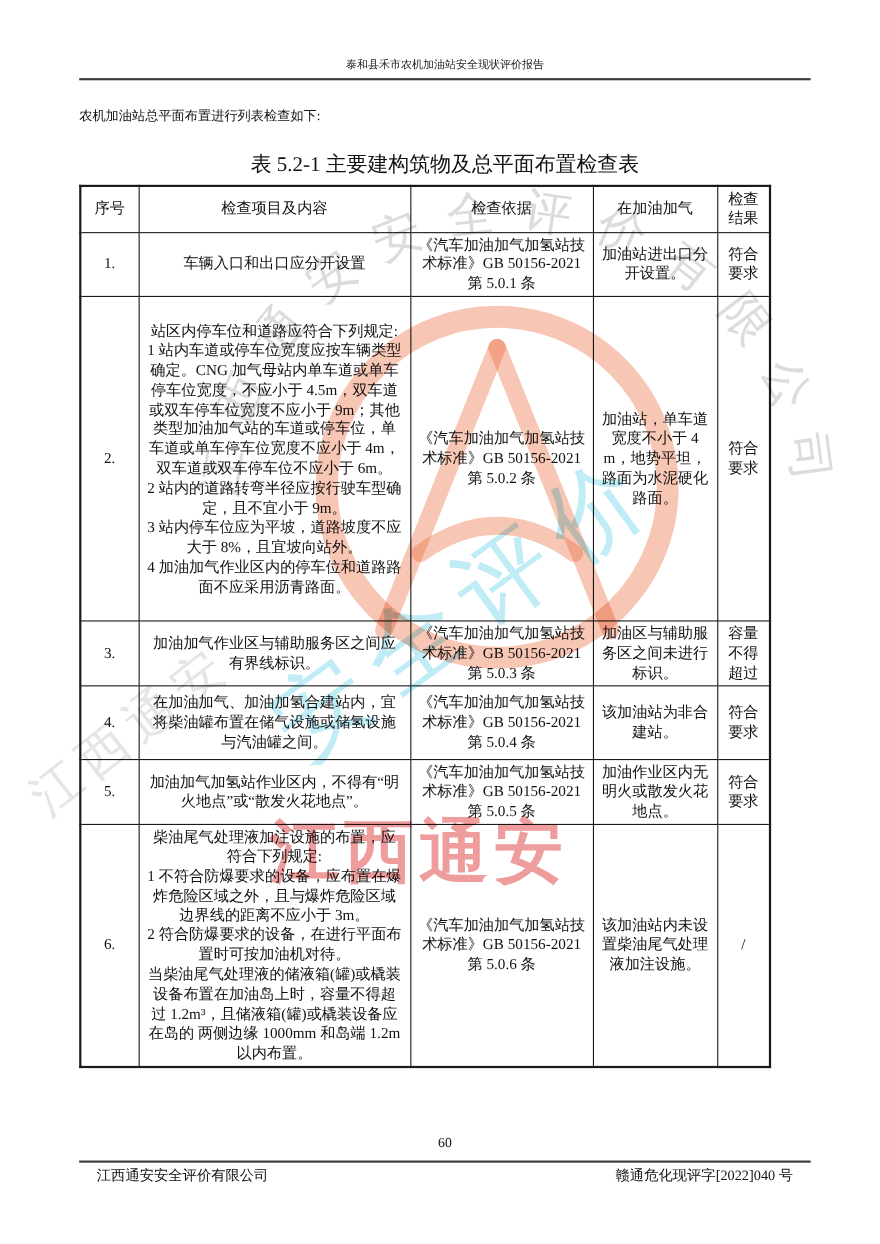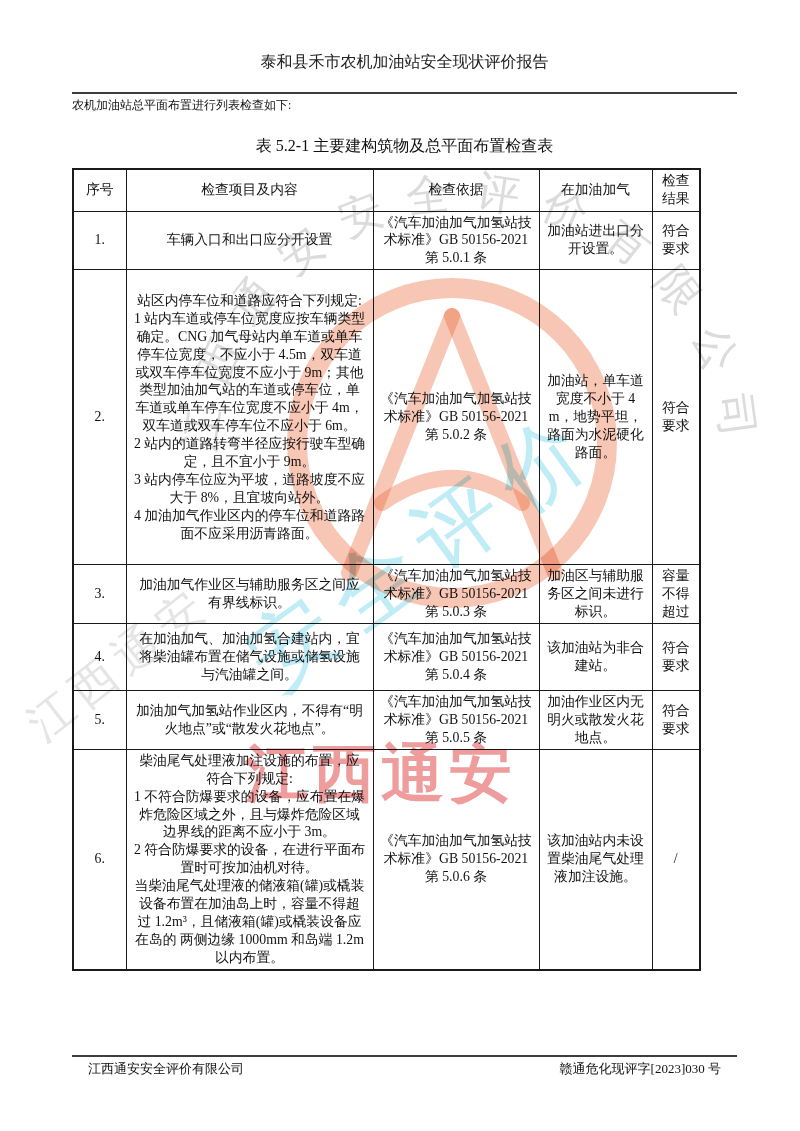--- a/index.html
+++ b/index.html
@@ -6,26 +6,26 @@
   html,body { background:#888; }
   .page {
     position:relative; width:800px; height:1131px; margin:0 auto;
     background:#ffffff; overflow:hidden;
     font-family:"Liberation Serif","DejaVu Serif",serif;
     color:#111;
   }
   
   .doc-header {
     position:absolute; top:52px; left:72px; width:665px;
-    text-align:center; font-size:16px; color:#222;
-    padding-bottom:19px; border-bottom:2px solid #3d3d3d;
+    text-align:center; font-size:10px; color:#222;
+    padding-bottom:5px; border-bottom:2px solid #3d3d3d;
   }
   
   .intro { position:absolute; top:97px; left:72px; width:665px; font-size:12px; }
-  .table-title { position:absolute; top:136px; left:72px; width:665px; text-align:center; font-size:16px; }
+  .table-title { position:absolute; top:136px; left:72px; width:665px; text-align:center; font-size:19px; }
   
   table.check { position:absolute; top:168px; left:72px; width:627px;
     border-collapse:collapse; table-layout:fixed;padding-left:36px; }
   table.check th, table.check td {
     border:1px solid #1a1a1a; text-align:center; vertical-align:middle;
     font-size:13.8px; line-height:1.3; font-weight:normal; padding:2px 6px;
     word-break:break-all;
   }
   table.check col.c0 { width:53px; }
   table.check col.c1 { width:247px; }
@@ -166,19 +166,20 @@
         <path id="arcPath" d="M 45 302 A 255 255 0 0 1 555 302"></path>
       </defs>
     <text font-size="44" letter-spacing="22" fill="rgba(130,130,130,0.28)" font-family="Liberation Serif, DejaVu Serif, serif">
       <textPath href="#arcPath" startOffset="8">江西通安安全评价有限公司</textPath>
     </text>
   </svg>
   <div class="wm blue-wm">安全评价</div>
   <div class="wm gray-wm">江西通安</div>
   <div class="wm red-wm">江西通安</div>
 
+  <div class="page-number">60</div>
   <div class="footer-line"></div>
   <div class="footer-row">
     <span>江西通安安全评价有限公司</span>
-    <span>赣通危化现评字[2023]030 号</span>
+    <span>赣通危化现评字[2022]040 号</span>
   </div>
 
 </div>
 
 </body></html>

